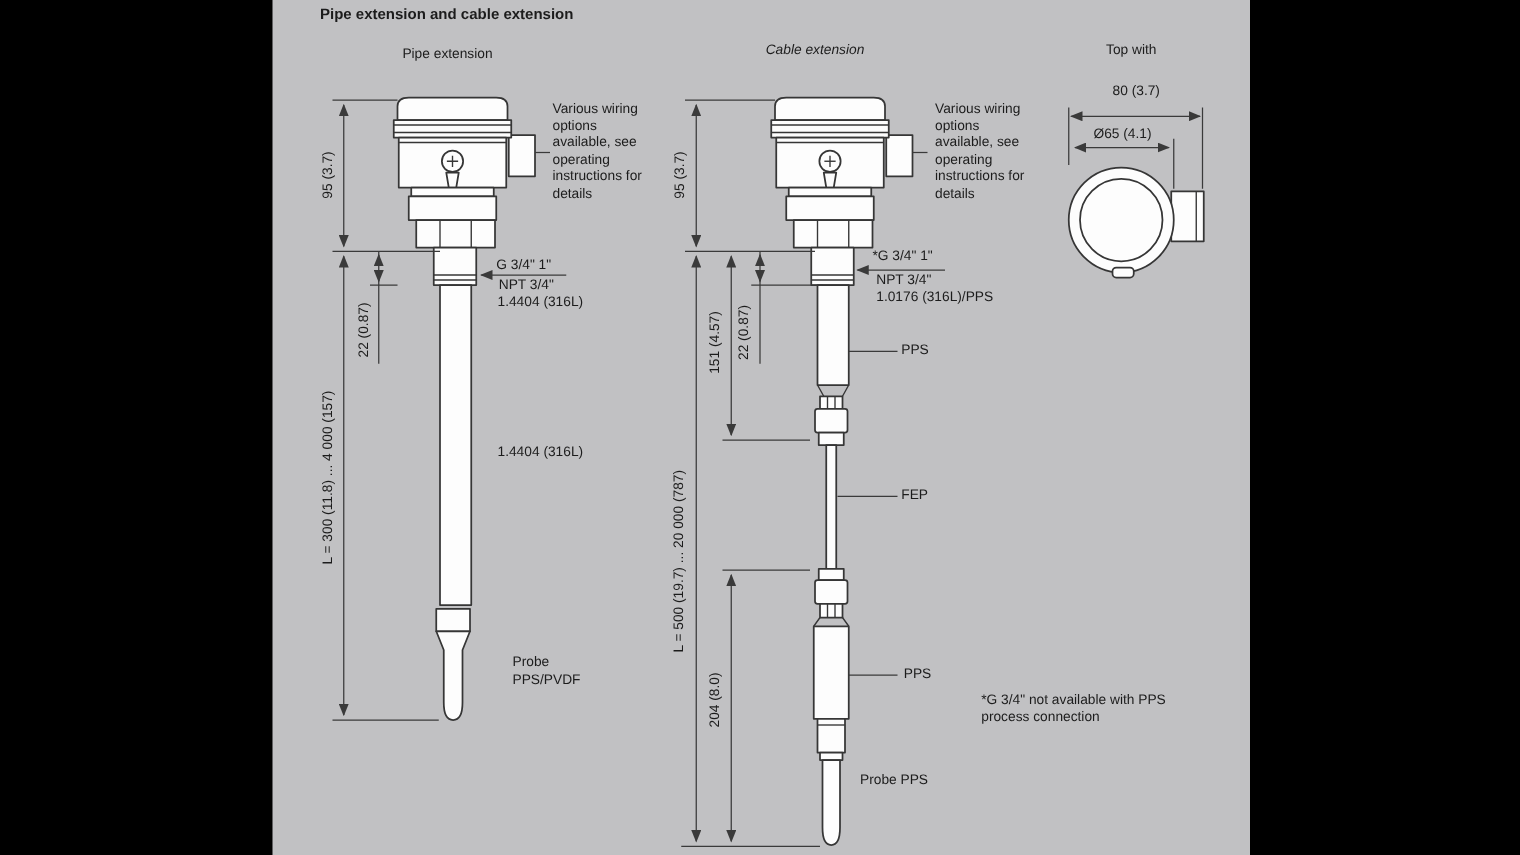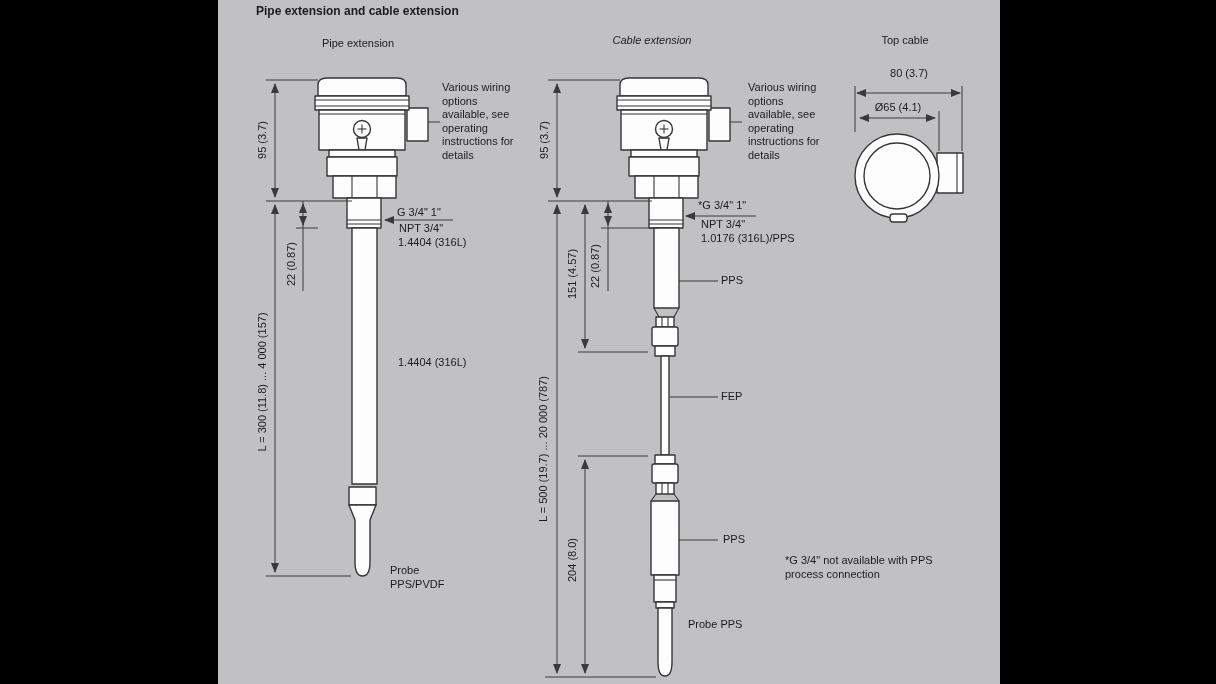--- a/index.html
+++ b/index.html
@@ -126,21 +126,21 @@
         <line class="dim" x1="721" y1="111" x2="721" y2="151"></line>
         <line class="dim" x1="639" y1="93" x2="742" y2="93" marker-start="url(#ah)" marker-end="url(#ah)"></line>
         <line class="dim" x1="642" y1="118" x2="717" y2="118" marker-start="url(#ah)" marker-end="url(#ah)"></line>
       </g>
     </svg>
 
     <div class="lbl doc-title" style="left:38px;top:5px;">Pipe extension and cable extension</div>
 
     <div class="lbl view-header" style="left:140px;top:37px;">Pipe extension</div>
     <div class="lbl view-header" style="left:434px;top:34px;font-style:italic;">Cable extension</div>
-    <div class="lbl view-header" style="left:687px;top:34px;">Top cable</div>
+    <div class="lbl view-header" style="left:687px;top:34px;">Top with</div>
 
     <div class="lbl" style="left:224px;top:81px;">
       <div>Various wiring</div>
       <div>options</div>
       <div>available, see</div>
       <div>operating</div>
       <div>instructions for</div>
       <div>details</div>
     </div>
 
@@ -150,21 +150,21 @@
       <div>available, see</div>
       <div>operating</div>
       <div>instructions for</div>
       <div>details</div>
     </div>
 
     <div class="lbl" style="left:179px;top:206px;">G 3/4" 1"</div>
     <div class="lbl" style="left:181px;top:222px;">NPT 3/4"</div>
     <div class="lbl" style="left:180px;top:236px;">1.4404 (316L)</div>
     <div class="lbl" style="left:180px;top:356px;">1.4404 (316L)</div>
-    <div class="lbl" style="left:172px;top:524px;margin-top:40px;">
+    <div class="lbl" style="left:192px;top:524px;">
       <div>Probe</div>
       <div>PPS/PVDF</div>
     </div>
 
     <div class="lbl" style="left:480px;top:199px;">*G 3/4" 1"</div>
     <div class="lbl" style="left:483px;top:218px;">NPT 3/4"</div>
     <div class="lbl" style="left:483px;top:232px;">1.0176 (316L)/PPS</div>
     <div class="lbl" style="left:503px;top:274px;">PPS</div>
     <div class="lbl" style="left:503px;top:390px;">FEP</div>
     <div class="lbl" style="left:505px;top:533px;">PPS</div>

